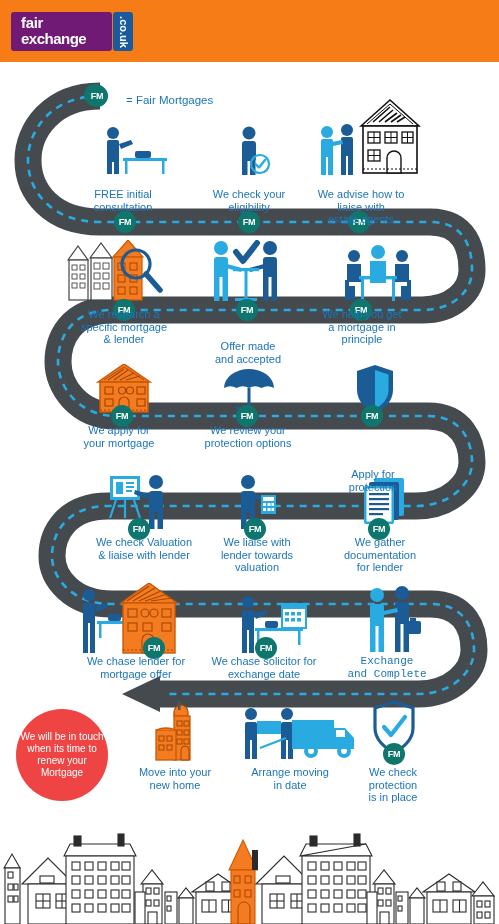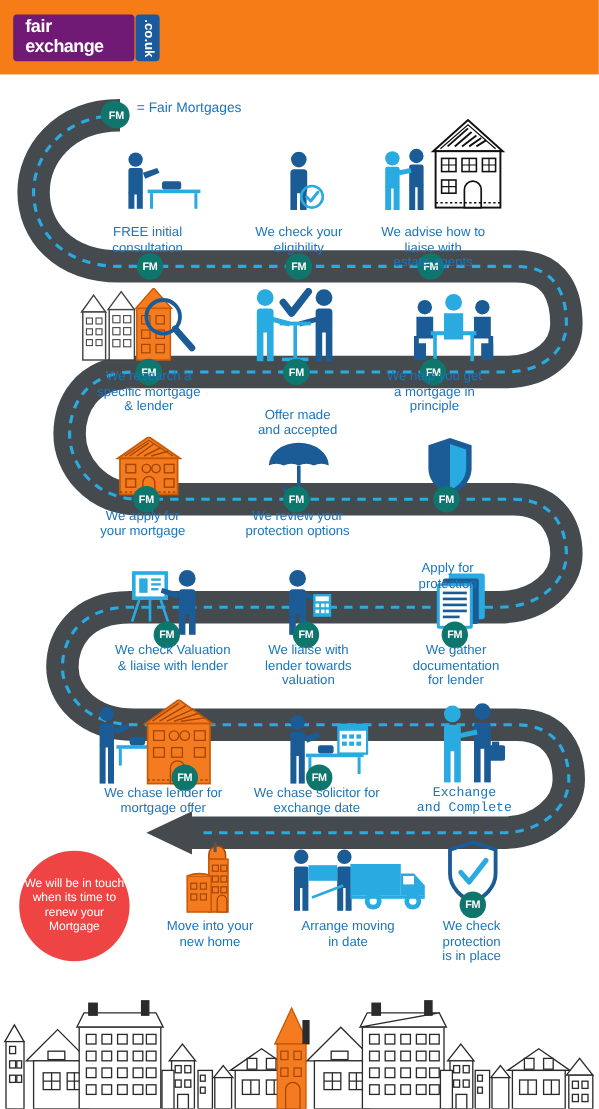--- a/index.html
+++ b/index.html
@@ -31,21 +31,21 @@
   }
   #logo-tld span{
     display:block;color:#ffffff;font-weight:bold;font-size:11px;
     transform:rotate(90deg);transform-origin:center;
     width:39px;height:20px;line-height:20px;text-align:center;
     position:absolute;left:-9.5px;top:9.5px;
   }
   
   #road-canvas{position:absolute;left:0;top:0;width:499px;height:924px;}
   
-  #legend{position:absolute;left:84px;top:84px;display:flex;align-items:flex-start;gap:8px;}
+  #legend{position:absolute;left:84px;top:84px;display:flex;align-items:flex-end;gap:20px;}
   #legend-text{font-size:11.5px;color:#1b75bb;white-space:nowrap;}
   
   .fm{
     position:absolute;width:22px;height:22px;border-radius:50%;
     background:#0f766e;color:#fff;font-size:9px;font-weight:bold;
     display:flex;align-items:center;justify-content:center;
     letter-spacing:-0.2px;
   }
   
   .label{

